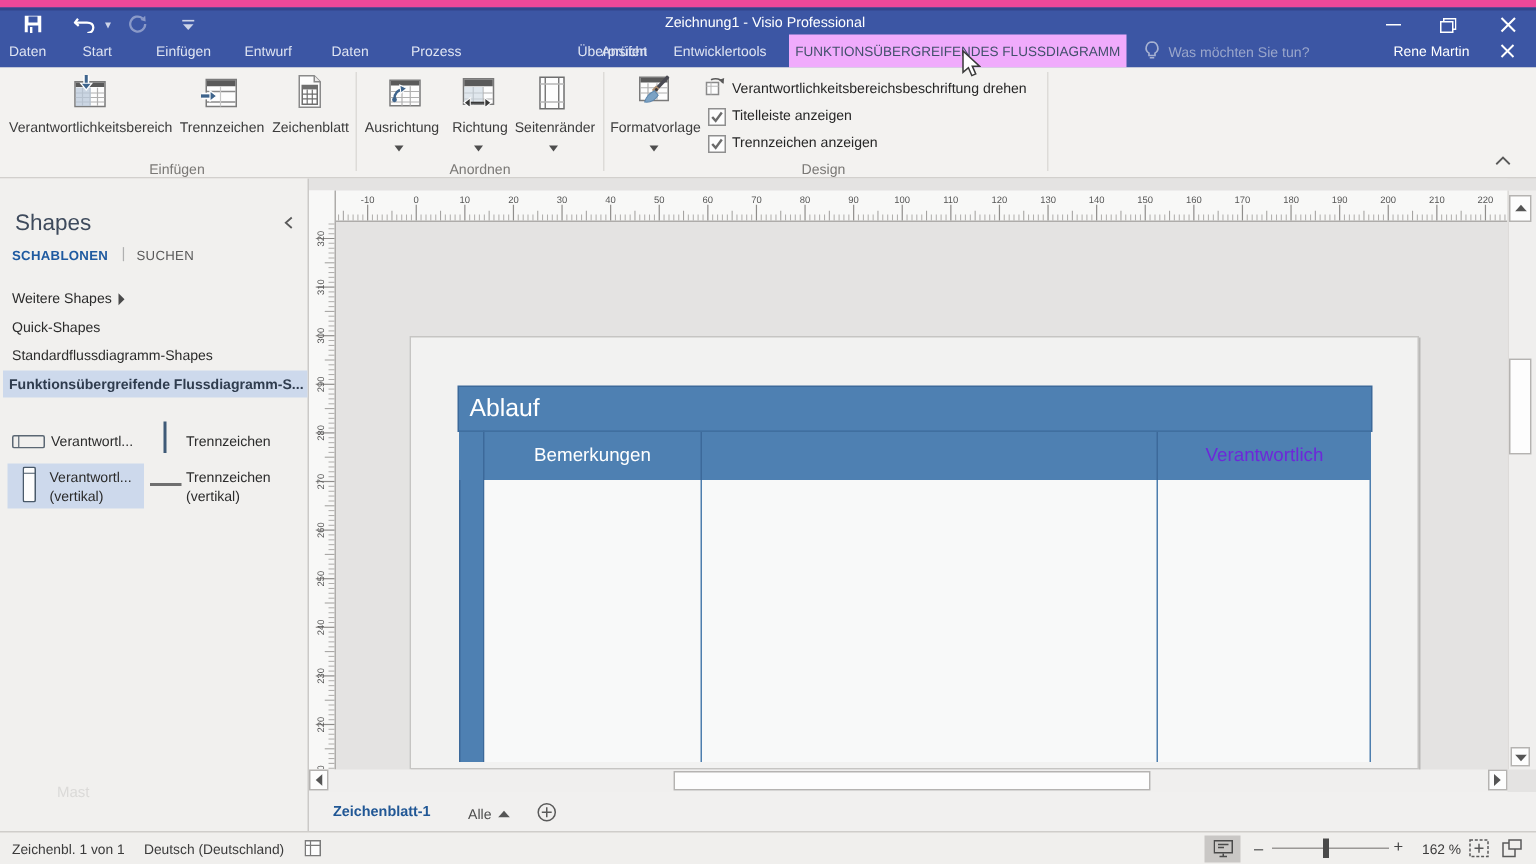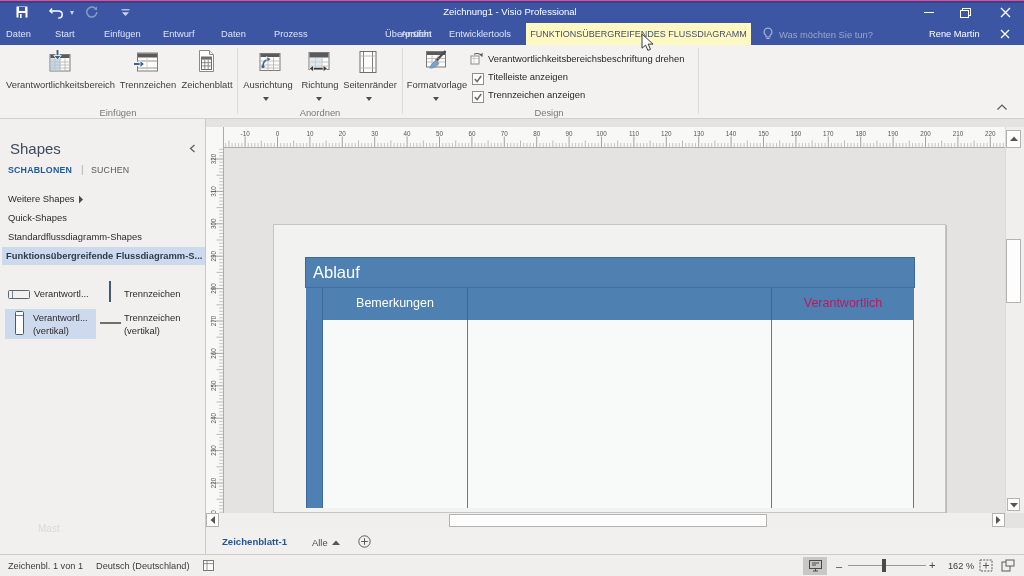--- a/index.html
+++ b/index.html
@@ -7,21 +7,21 @@
 body { position:relative; background:#e4e3e2; }
 .tab { position:absolute; top:1px; height:23px; line-height:23px; color:#dfe4f2; font-size:9.3px; }
 .lbl { position:absolute; font-size:9.4px; color:#3c3c3c; text-align:center; white-space:nowrap; }
 .glbl { position:absolute; top:62px; font-size:9.4px; color:#7a7875; text-align:center; white-space:nowrap; }
 .ddown { position:absolute; width:0; height:0; border-left:3.5px solid transparent; border-right:3.5px solid transparent; border-top:4px solid #4e4e4e; }
 .item { position:absolute; font-size:9.4px; color:#2b2b2b; white-space:nowrap; }
 .ck { position:absolute; font-size:9.4px; color:#262626; white-space:nowrap; }
 </style></head>
 <body>
 
-<div class="abs" style="left:0;top:0;width:1024px;height:22px;background:#3c56a4;border-top:1px solid #ec4899;">
+<div class="abs" style="left:0;top:0;width:1024px;height:22px;background:#3c56a4;border-top:5px solid #ec4899;">
   <div class="abs" style="left:0;top:0;width:1024px;height:2px;background:#32458b;"></div>
   <svg class="abs" style="left:16px;top:5px" width="12" height="12" viewBox="0 0 12 12">
     <rect x="0.5" y="0.5" width="11" height="11" fill="#fff"></rect>
     <rect x="3" y="1" width="6" height="4" fill="#3c56a4"></rect>
     <rect x="2.5" y="7" width="7" height="5" fill="#3c56a4"></rect>
     <rect x="4" y="8" width="1.6" height="4" fill="#fff"></rect>
   </svg>
   <svg class="abs" style="left:49px;top:6px" width="15" height="12" viewBox="0 0 15 12">
     <path d="M3 1.5L1 4l2.5 2.2" fill="none" stroke="#fff" stroke-width="1.5"></path>
     <path d="M1.6 4h7.4c2.8 0 4.2 1.5 4.2 3.4S11.8 11 9.2 11" fill="none" stroke="#fff" stroke-width="1.5"></path>
@@ -49,21 +49,21 @@
 <div class="abs" style="left:0;top:22px;width:1024px;height:23px;background:#3c56a4;">
   <div class="tab" style="left:6px;">Daten</div>
   <div class="tab" style="left:55px;">Start</div>
   <div class="tab" style="left:104px;">Einfügen</div>
   <div class="tab" style="left:163px;">Entwurf</div>
   <div class="tab" style="left:221px;">Daten</div>
   <div class="tab" style="left:274px;">Prozess</div>
   <div class="tab" style="left:337px;margin-left:48px;">Überprüfen</div>
   <div class="tab" style="left:401px;">Ansicht</div>
   <div class="tab" style="left:449px;">Entwicklertools</div>
-  <div class="abs" style="left:526px;top:1px;width:225px;height:22px;background:#fef9c3;color:#42506b;font-size:9px;line-height:22px;text-align:center;white-space:nowrap;">FUNKTIONSÜBERGREIFENDES FLUSSDIAGRAMM</div>
+  <div class="abs" style="left:526px;top:1px;width:225px;height:22px;background:#f0abfc;color:#42506b;font-size:9px;line-height:22px;text-align:center;white-space:nowrap;">FUNKTIONSÜBERGREIFENDES FLUSSDIAGRAMM</div>
   <svg class="abs" style="left:762px;top:5px" width="12" height="13" viewBox="0 0 12 13">
     <path d="M6 1a4 4 0 0 1 2 7.4V10H4V8.4A4 4 0 0 1 6 1z" fill="none" stroke="#a7b2d2" stroke-width="1.1"></path>
     <path d="M4.5 11.5h3" stroke="#a7b2d2" stroke-width="1.1"></path>
   </svg>
   <div class="tab" style="left:779px;color:#9aa6cb;font-size:9.4px;">Was möchten Sie tun?</div>
   <div class="tab" style="left:929px;color:#fff;">Rene Martin</div>
   <svg class="abs" style="left:1000px;top:7px" width="10" height="10" viewBox="0 0 10 10">
     <path d="M1 1l8 8M9 1l-8 8" stroke="#fff" stroke-width="1.3"></path>
   </svg>
 </div>
@@ -183,21 +183,21 @@
 
 <div class="abs" style="left:306px;top:258px;width:608px;height:250px;">
   <div class="abs" style="left:0;top:0;width:608px;height:29px;background:#4e80b2;box-shadow:0 0 0 1px #3c699a;"></div>
   <div class="abs" style="left:7px;top:5px;color:#fff;font-size:16.5px;">Ablauf</div>
   <div class="abs" style="left:0;top:29px;width:608px;height:33px;background:#4e80b2;"></div>
   <div class="abs" style="left:16px;top:29px;width:1px;height:221px;background:#3c699a;"></div>
   <div class="abs" style="left:0;top:29px;width:608px;height:1px;background:#406f9f;"></div>
   <div class="abs" style="left:161px;top:30px;width:1px;height:32px;background:#3c699a;"></div>
   <div class="abs" style="left:465px;top:30px;width:1px;height:32px;background:#3c699a;"></div>
   <div class="abs" style="left:17px;top:38px;width:144px;text-align:center;color:#fff;font-size:12.5px;">Bemerkungen</div>
-  <div class="abs" style="left:466px;top:38px;width:142px;text-align:center;color:#be185d;font-size:12.5px;">Verantwortlich</div>
+  <div class="abs" style="left:466px;top:38px;width:142px;text-align:center;color:#6d28d9;font-size:12.5px;">Verantwortlich</div>
   <div class="abs" style="left:0;top:62px;width:16px;height:188px;background:#4e80b2;border-left:1px solid #3c699a;"></div>
   <div class="abs" style="left:17px;top:62px;width:591px;height:188px;background:#f8f9f9;"></div>
   <div class="abs" style="left:161px;top:62px;width:1px;height:188px;background:#4d7eae;"></div>
   <div class="abs" style="left:465px;top:62px;width:1px;height:188px;background:#4d7eae;"></div>
   <div class="abs" style="left:607px;top:62px;width:1px;height:188px;background:#4d7eae;"></div>
 </div>
 
 <div class="abs" style="left:206px;top:127px;width:799px;height:21px;background:#f8f8f7;border-bottom:1px solid #aeacaa;"></div>
 <div class="abs" style="left:206px;top:127px;width:18px;height:386px;background:#f8f8f7;border-right:1px solid #aeacaa;"></div>
 <svg width="781" height="21" style="position:absolute;left:224px;top:127px" font-family="Liberation Sans, sans-serif">

